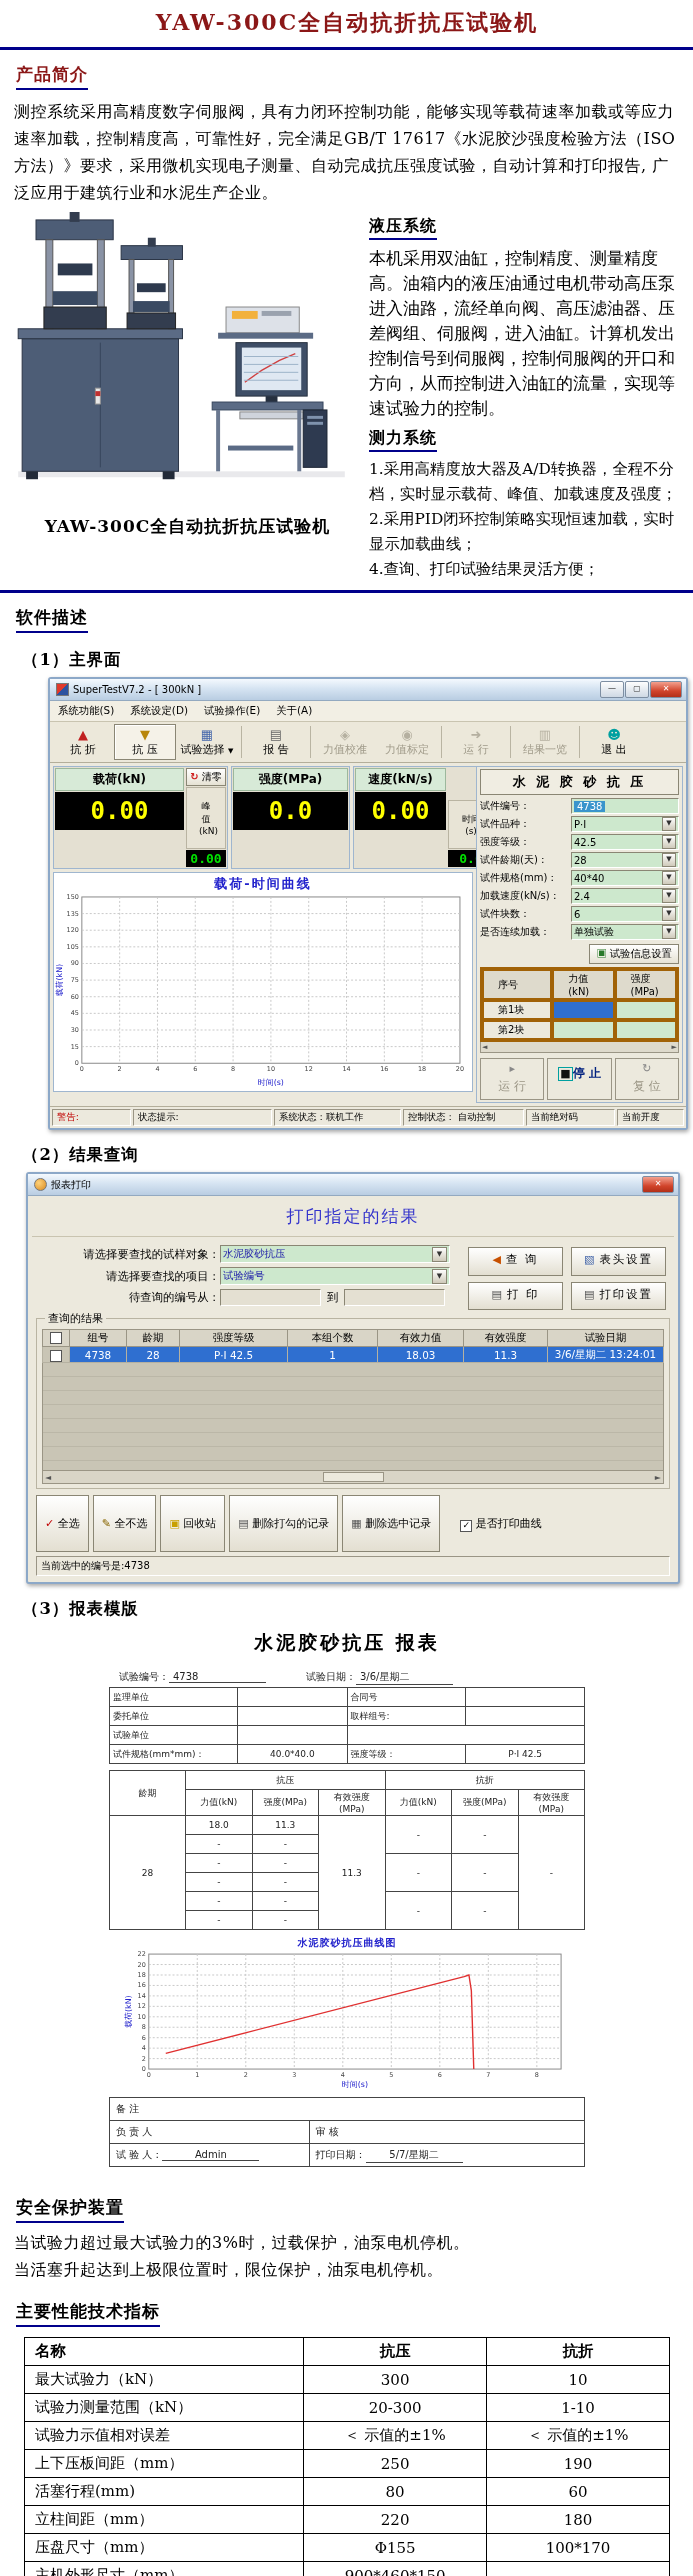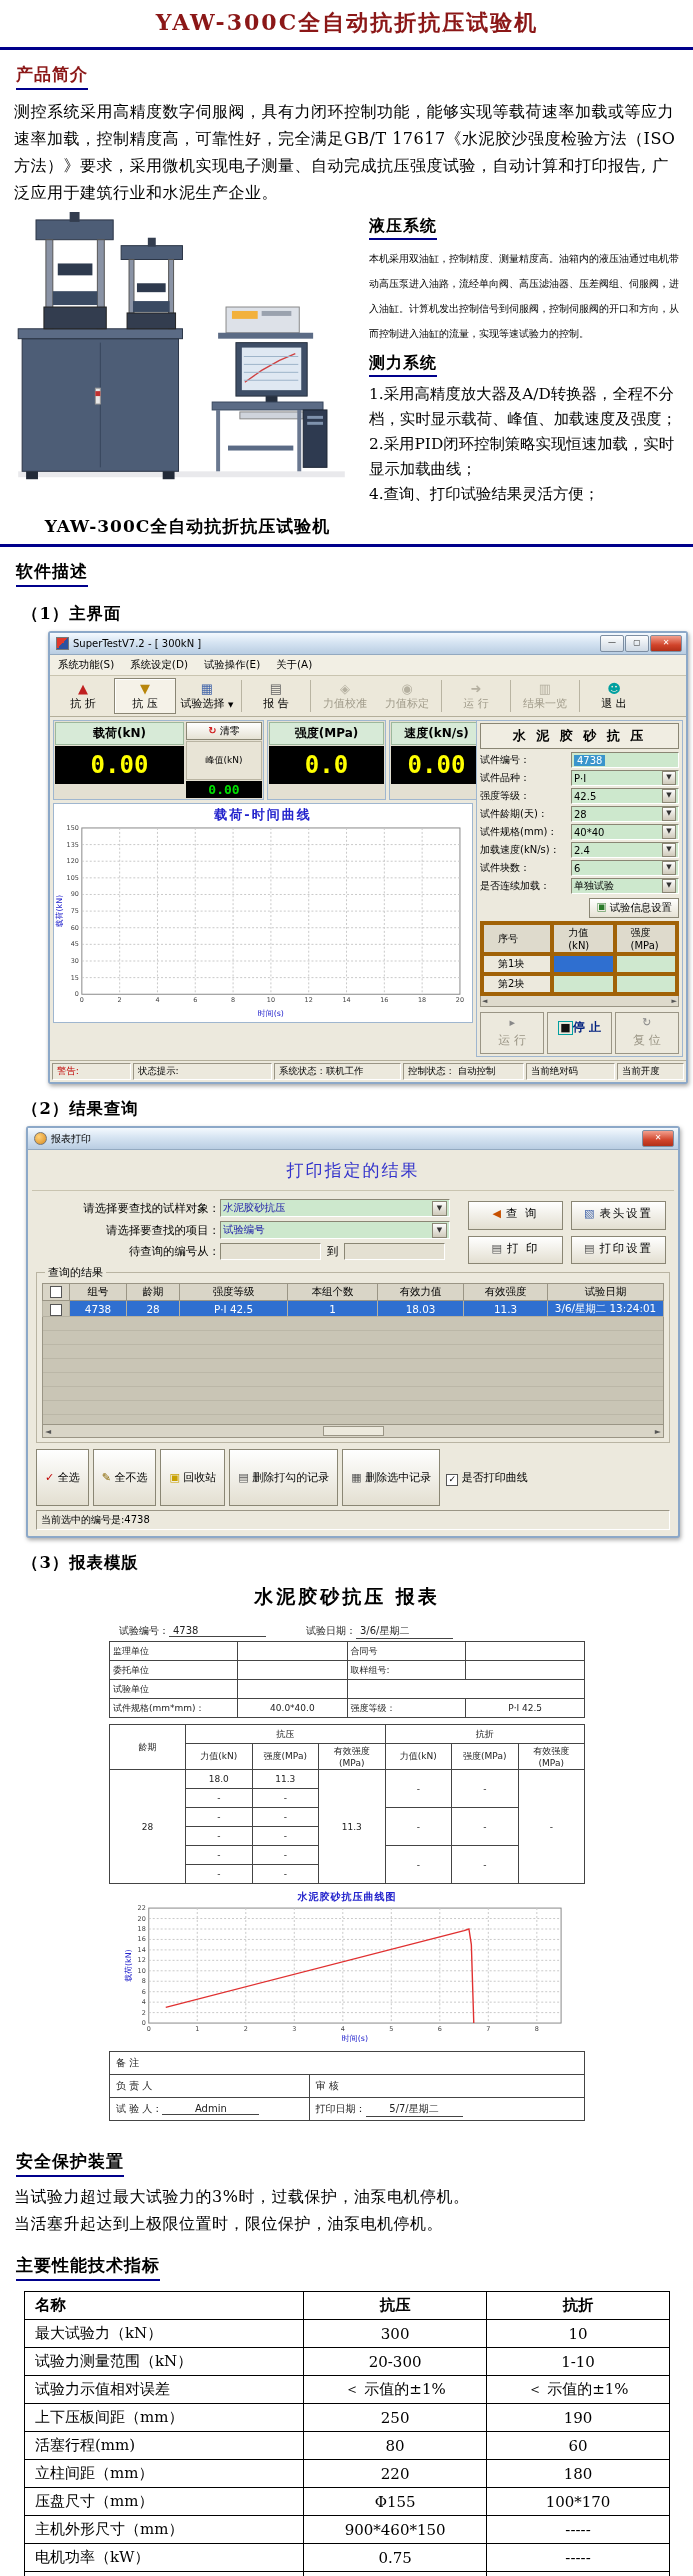--- a/index.html
+++ b/index.html
@@ -11,21 +11,21 @@
   .navy-rule{height:3px;background:#00008b;}
   .sec-head{display:inline-block;font-weight:bold;font-size:17px;margin:13px 0 2px 16px;
             border-bottom:2px solid #00008b;padding-bottom:2px;letter-spacing:1px;}
   .sec-head.red{color:#8b1717;}
   .body-text{font-size:16px;line-height:27px;margin:6px 14px 4px 14px;letter-spacing:0.5px;}
   .twocol{display:flex;padding:2px 6px 0 6px;}
   .col-left{width:363px;}
   .col-right{flex:1;padding-right:6px;}
   .sub-head{display:inline-block;font-weight:bold;font-size:16px;border-bottom:2px solid #00008b;
             padding-bottom:1px;margin:4px 0 3px 0;letter-spacing:1px;}
-  .col-right p{font-size:10px;line-height:25px;margin:3px 0;}
+  .col-right p{font-size:17px;line-height:25px;margin:3px 0;}
   .force-list{font-size:15.4px;line-height:25px;margin:2px 0;padding:0;list-style:none;}
   .caption{font-weight:bold;font-size:17px;text-align:center;margin-top:10px;letter-spacing:1px;}
   .sub-label{font-weight:bold;font-size:16.4px;margin:14px 0 6px 22px;letter-spacing:1px;}
 
   
   .win{border:2px solid #8ca8c8;border-radius:3px;background:#ece9dd;box-shadow:1px 2px 4px rgba(0,0,0,.35);}
   .titlebar{height:21px;display:flex;align-items:center;padding:0 4px;
             background:linear-gradient(#f4f9fe,#d6e4f2 45%,#b9cde2);
             border-bottom:1px solid #93a9c0;font-size:10px;}
   .titlebar .t-ic{width:11px;height:11px;margin:0 4px 0 2px;background:linear-gradient(135deg,#e03a2c 50%,#2c52a0 50%);border:1px solid #777;}
@@ -49,21 +49,21 @@
 
   .readout-row{display:flex;gap:3px;}
   .panel{display:flex;border:1px solid #9fb6cf;padding:1px;background:#e4e0d2;}
   .panel-head{background:#d7ead7;border:1px solid #9cb89c;font-weight:bold;font-size:12px;
               text-align:center;padding:2px 0;}
   .lcd{background:#000;font-family:"DejaVu Sans Mono","Liberation Mono",monospace;font-weight:bold;
        display:flex;align-items:center;justify-content:center;}
   .lcd.big{color:#ffff00;font-size:24px;height:38px;}
   .lcd.sm{color:#00e000;font-size:13px;height:17px;}
   .p-main{display:flex;flex-direction:column;gap:1px;}
-  .p-side{width:76px;display:flex;flex-direction:column;gap:1px;margin-left:2px;}
+  .p-side{width:40px;display:flex;flex-direction:column;gap:1px;margin-left:2px;}
   .clear-btn{border:1px solid #8a8674;background:linear-gradient(#fff,#e6e2d4);font-size:10px;
              padding:1px 0;text-align:center;}
   .clear-btn .ic{color:#d02020;font-weight:bold;}
   .side-label{font-size:9px;text-align:center;background:#e8e4d6;border:1px solid #b9b4a2;padding:12px;}
 
   .chart-wrap{border:1px solid #9fb6cf;background:#fff;margin-top:3px;padding:2px 0 0 0;}
   .chart-title{color:#2222cc;font-weight:bold;font-size:13px;text-align:center;letter-spacing:2px;}
 
   .panel-title{border:1px solid #8a8674;background:#f0ede2;font-weight:bold;font-size:13px;
                text-align:center;padding:3px 0;letter-spacing:3px;margin-bottom:3px;}
@@ -515,21 +515,21 @@
           <span>►</span>
         </div>
     </div>
 
     <div class="q-bottombar">
       <div class="q-bbtn"><span style="color:#c00000;font-weight:bold;">✓</span> <span>全选</span></div>
       <div class="q-bbtn"><span style="color:#886600;">✎</span> <span>全不选</span></div>
       <div class="q-bbtn"><span style="color:#c8a000;">▣</span> <span>回收站</span></div>
       <div class="q-bbtn"><span style="color:#555;">▤</span> <span>删除打勾的记录</span></div>
       <div class="q-bbtn"><span style="color:#555;">▦</span> <span>删除选中记录</span></div>
-      <span style="font-size:11px;margin-left:2px;"><span class="chk">✓</span> <span>是否打印曲线</span></span>
+      <span style="font-size:11px;margin-left:16px;"><span class="chk">✓</span> <span>是否打印曲线</span></span>
     </div>
     <div class="q-status">当前选中的编号是:4738</div>
   </div>
 
   <div class="sub-label">（3）报表模版</div>
 
   <div class="report">
     <div class="rep-title">水泥胶砂抗压  报表</div>
     <div class="rep-idline">
       <span><span>试验编号：</span><span class="u">4738</span></span>

